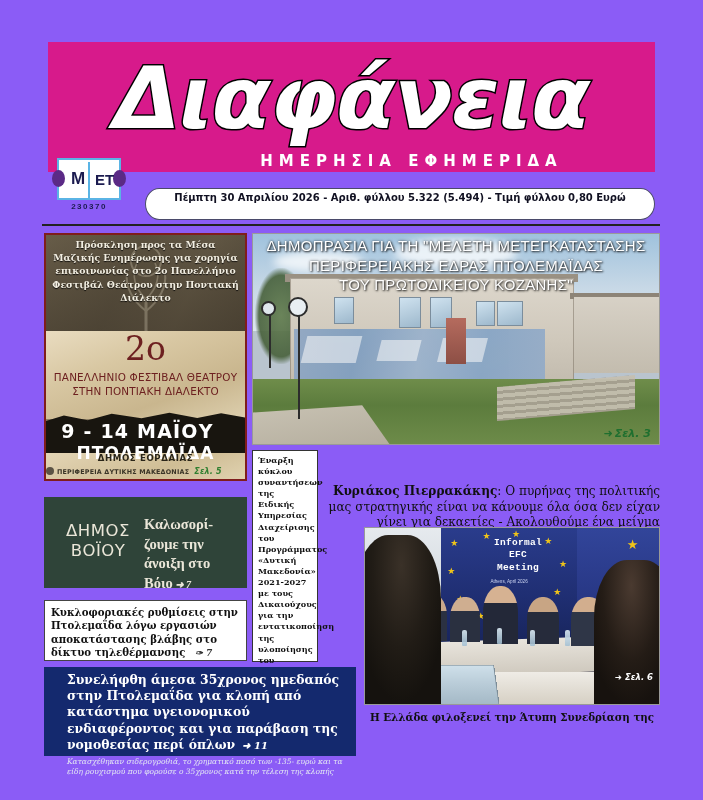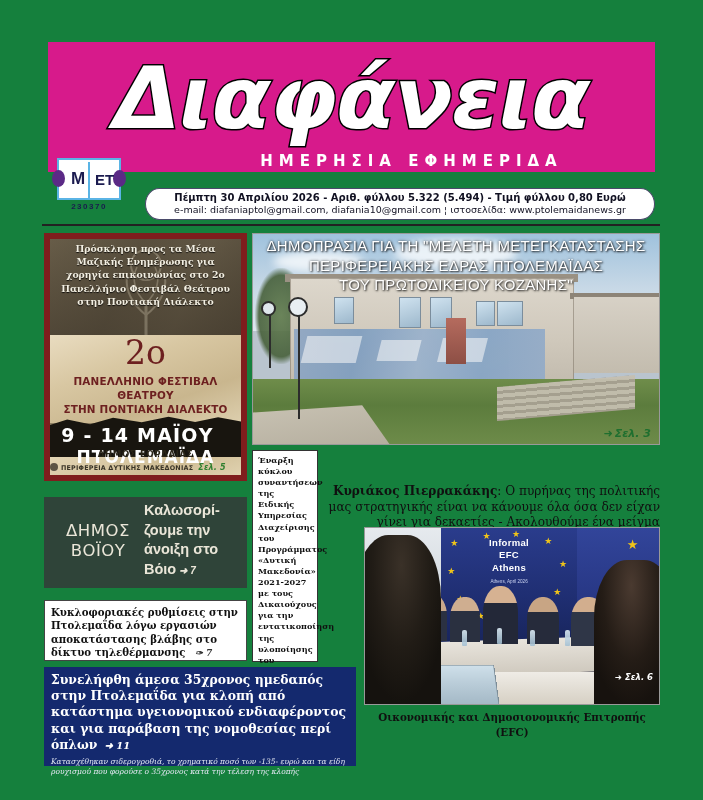--- a/index.html
+++ b/index.html
@@ -8,21 +8,21 @@
     padding: 0;
     background: #ffffff;
   }
   body {
     font-family: "Liberation Sans", sans-serif;
   }
   #page {
     position: relative;
     width: 703px;
     height: 800px;
-    background: #15803d;
+    background: #8b5cf6;
     overflow: hidden;
     margin: 0 auto;
   }
 
   
   .masthead-band {
     position: absolute;
     left: 48px;
     top: 42px;
     width: 607px;
@@ -164,21 +164,21 @@
 
   
   .poster {
     position: absolute;
     left: 44px;
     top: 233px;
     width: 203px;
     height: 248px;
     overflow: hidden;
     background: #8d7f63;
-    border: 6px solid #7f1d1d;
+    border: 2px solid #7f1d1d;
     box-sizing: border-box;
   }
   .poster-bg-top {
     position: absolute;
     left: 0; top: 0; right: 0; height: 96px;
     background:
       linear-gradient(180deg, rgba(60,52,40,0.55), rgba(60,52,40,0.75)),
       linear-gradient(115deg,#9c8e70 0%,#7d7159 40%,#8e8166 70%,#6f644e 100%);
   }
   .poster-tree {
@@ -223,21 +223,21 @@
     font-size: 33px;
     font-weight: normal;
     color: #6d2020;
     line-height: 36px;
   }
   .poster-fest {
     position: absolute;
     left: 6px; right: 6px; top: 135px;
     text-align: center;
     font-family: "DejaVu Sans", sans-serif;
-    font-weight: bold;
+    font-weight: normal;
     font-size: 10.4px;
     line-height: 14px;
     color: #6d2020;
     letter-spacing: .2px;
   }
   .poster-dates {
     position: absolute;
     left: 6px; right: 22px; top: 185px;
     text-align: center;
     font-family: "DejaVu Sans", sans-serif;
@@ -311,22 +311,22 @@
     text-align: center;
     font-family: "DejaVu Sans", sans-serif;
     font-weight: normal;
     font-size: 16.5px;
     line-height: 20px;
     color: #eae6d8;
     letter-spacing: .5px;
   }
   .voiou-right {
     position: absolute;
-    left: 100px; top: 4px; right: 5px;
-    font-family: Liberation Sans, sans-serif;
+    left: 100px; top: 18px; right: 5px;
+    font-family: Liberation Serif, serif;
     font-weight: bold;
     font-size: 14.5px;
     line-height: 19.5px;
     color: #eae6d8;
   }
   .voiou-right .pg {
     color: #eae6d8;
     font-size: 10px;
     font-style: italic;
   }
@@ -578,26 +578,27 @@
   .efc-wallwhite {
     position: absolute;
     left: 0; top: 0; width: 26%; height: 58%;
     background: linear-gradient(180deg,#e6eaee 0%,#c9d1d8 100%);
   }
   .efc-title {
     position: absolute;
     left: 26%; top: 5%;
     width: 46%;
     text-align: center;
-    font-family: Liberation Sans, sans-serif;
+    font-family: Liberation Mono, monospace;
     font-weight: bold;
     font-size: 9.5px;
     line-height: 12.5px;
     color: #ffffff;
     letter-spacing: .3px;
+    padding-left: 9px;
   }
   .efc-subtitle {
     position: absolute;
     left: 26%; top: 29%;
     width: 46%;
     text-align: center;
     font-family: "Liberation Sans", sans-serif;
     font-size: 4.6px;
     color: #c9d2f0;
   }
@@ -674,24 +675,24 @@
     font-size: 8.5px;
     color: #ffffff;
   }
 
   
   .blue-box {
     position: absolute;
     left: 44px;
     top: 667px;
     width: 312px;
-    height: 99px;
+    height: 89px;
     background: #14296e;
     box-sizing: border-box;
-    padding: 5px 7px 0 7px;
+    padding: 5px 7px 0 23px;
   }
   .blue-head {
     font-family: "DejaVu Serif", serif;
     font-weight: bold;
     font-size: 12.4px;
     line-height: 16.2px;
     color: #ffffff;
   }
   .blue-head .pg {
     font-size: 10px;
@@ -722,21 +723,20 @@
     </div>
     <div class="met-dot-l"></div>
     <div class="met-dot-r"></div>
     <div class="met-m">M</div>
     <div class="met-et">ET</div>
   </div>
   <div class="met-number">230370</div>
 
   <div class="date-ribbon">
     <div class="date-line1">Πέμπτη 30 Απριλίου 2026 - Αριθ. φύλλου 5.322 (5.494) - Τιμή φύλλου 0,80 Ευρώ</div>
-    <div class="date-line2">e-mail: diafaniaptol@gmail.com, diafania10@gmail.com ¦ ιστοσελίδα: www.ptolemaidanews.gr</div>
   </div>
   <div class="rule-under-head"></div>
 
   <div class="poster">
     <div class="poster-bg-top">
       <svg class="poster-tree" viewBox="0 0 86 120">
         <path d="M43 118 L43 60" stroke="#ddd3bb" stroke-width="3" fill="none"></path>
         <path d="M43 70 C30 60 22 46 24 32 M43 70 C56 60 64 46 62 32" stroke="#ddd3bb" stroke-width="2" fill="none"></path>
         <path d="M43 58 C32 48 28 34 34 22 M43 58 C54 48 58 34 52 22" stroke="#ddd3bb" stroke-width="1.6" fill="none"></path>
         <circle cx="43" cy="20" r="15" fill="none" stroke="#ddd3bb" stroke-width="2"></circle>
@@ -843,21 +843,21 @@
     <div class="efc-star" style="left:64%;top:34%;">★</div>
     <div class="efc-star" style="left:66%;top:18%;">★</div>
     <div class="efc-star" style="left:61%;top:5%;">★</div>
     <div class="efc-star" style="left:50%;top:1%;">★</div>
     <div class="efc-star" style="left:40%;top:2%;">★</div>
     <div class="efc-star" style="left:89%;top:7%;font-size:13px;">★</div>
 
     <div class="efc-title">
       <div>Informal</div>
       <div>EFC</div>
-      <div>Athens</div>
+      <div>Meeting</div>
     </div>
     <div class="efc-subtitle">Athens, April 2026</div>
 
     <div class="efc-table"></div>
 
     <div class="efc-person" style="left:19%;top:38%;width:9%;height:26%;background:linear-gradient(180deg,#caa98c 0 34%,#2b3142 34% 100%);"></div>
     <div class="efc-person" style="left:29%;top:39%;width:10%;height:26%;background:linear-gradient(180deg,#cfae90 0 32%,#2a3040 32% 100%);"></div>
     <div class="efc-person" style="left:40%;top:33%;width:12%;height:33%;background:linear-gradient(180deg,#d6b292 0 30%,#232838 30% 100%);"></div>
     <div class="efc-person" style="left:55%;top:39%;width:11%;height:27%;background:linear-gradient(180deg,#c8a584 0 32%,#262b3b 32% 100%);"></div>
     <div class="efc-person" style="left:70%;top:39%;width:12%;height:28%;background:linear-gradient(180deg,#d2ae8e 0 30%,#2f3647 30% 100%);"></div>
@@ -872,21 +872,21 @@
     <div class="efc-laptop"></div>
     <div class="efc-fg-left"></div>
     <div class="efc-fg-right"></div>
 
     <div class="efc-sel">
       <span>➜</span> <span>Σελ. 6</span>
     </div>
   </div>
 
   <div class="efc-caption">
-    <div>Οικονομικής και Δημοσιονομικής Επιτροπής (EFC)</div>
+    <div>Η Ελλάδα φιλοξενεί την Άτυπη Συνεδρίαση της</div>
   </div>
 
   <div class="blue-box">
     <div class="blue-head">
       <span>Συνελήφθη άμεσα 35χρονος ημεδαπός στην Πτολεμαΐδα για κλοπή από κατάστημα υγειονομικού ενδιαφέροντος και για παράβαση της νομοθεσίας περί όπλων</span><span class="pg">&nbsp;&nbsp;➜ <span>11</span></span>
     </div>
     <div class="blue-sub">Κατασχέθηκαν σιδερογροθιά, το χρηματικό ποσό των -135- ευρώ και τα είδη ρουχισμού που φορούσε ο 35χρονος κατά την τέλεση της κλοπής</div>
   </div>
 
 </div>

